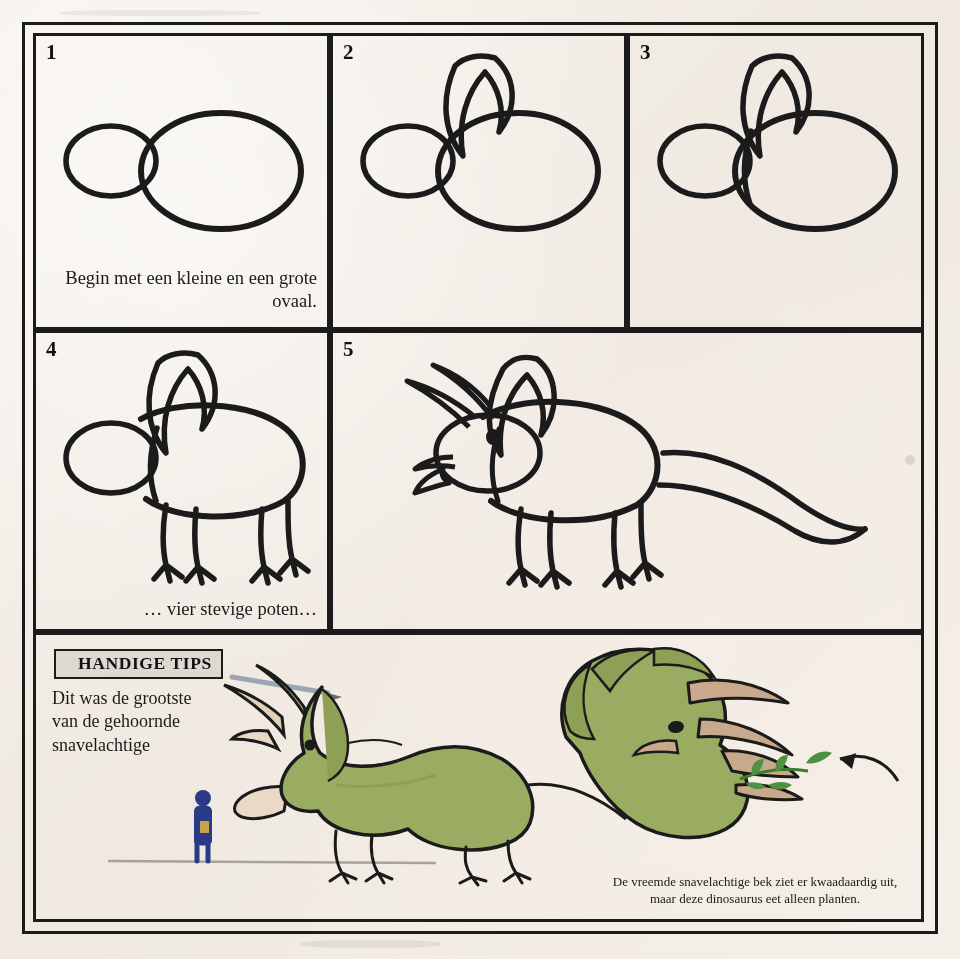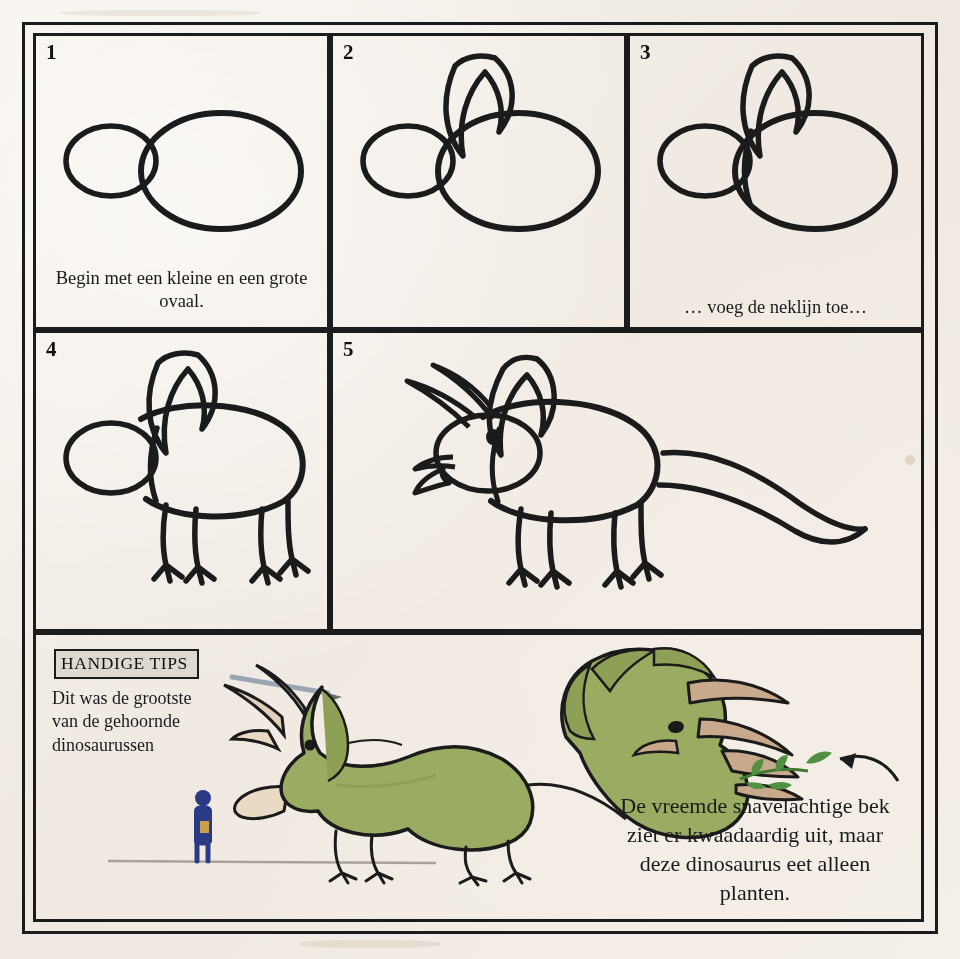--- a/index.html
+++ b/index.html
@@ -52,62 +52,63 @@
     font-family: "Liberation Serif", serif;
     font-weight: bold;
     font-size: 21px;
     color: #111;
   }
   .caption {
     position: absolute;
     left: 0;
     right: 0;
     bottom: 8px;
-    text-align: center;
+    text-align: right;
     font-family: "Liberation Serif", serif;
     font-size: 18.5px;
     color: #1a1a1a;
     line-height: 1.25;
     padding: 0 10px;
     box-sizing: border-box;
   }
   .caption.two-line { bottom: 14px; }
   .art { position: absolute; left: 0; top: 0; }
 
   
   .tips-title {
     position: absolute;
     left: 18px;
     top: 14px;
     border: 2px solid #1b1b1b;
     background: #ddd8d0;
-    padding: 2px 9px 3px 5px;
+    padding: 2px 9px 3px 22px;
     font-family: "Liberation Serif", serif;
     font-size: 17.5px;
     letter-spacing: 0.6px;
     color: #111;
+    font-weight: bold;
   }
   .tips-left-text {
     position: absolute;
     left: 16px;
     top: 52px;
     width: 160px;
     font-family: "Liberation Serif", serif;
     font-size: 18px;
     line-height: 1.3;
     color: #1a1a1a;
   }
   .tips-right-text {
     position: absolute;
     right: 16px;
     bottom: 12px;
     width: 300px;
     text-align: center;
     font-family: "Liberation Serif", serif;
-    font-size: 22px;
+    font-size: 13px;
     line-height: 1.32;
     color: #1a1a1a;
   }
   svg { display: block; }
 </style>
 </head>
 <body>
 
 <div class="page">
 
@@ -136,35 +137,35 @@
   </div>
 
   <div class="panel" style="left:627px;top:33px;width:297px;height:297px;">
     <div class="panel-num">3</div>
     <svg class="art" width="291" height="291" viewBox="0 0 291 291">
       <ellipse cx="75" cy="125" rx="45" ry="35" fill="none" stroke="#1b1b1b" stroke-width="5.5"></ellipse>
       <ellipse cx="185" cy="135" rx="80" ry="58" fill="none" stroke="#1b1b1b" stroke-width="6"></ellipse>
       <path d="M122 30 C 108 62, 110 96, 130 120 C 124 86, 134 56, 152 36 C 166 52, 172 74, 166 96 C 186 70, 182 40, 162 22 C 148 18, 132 20, 122 30 Z" fill="none" stroke="#1b1b1b" stroke-width="5.5" stroke-linejoin="round"></path>
       <path d="M121 95 C 113 120, 112 145, 120 168" fill="none" stroke="#1b1b1b" stroke-width="5.5" stroke-linecap="round"></path>
     </svg>
-    <div class="caption">… voeg de neklijn toe…</div>
   </div>
 
   <div class="panel" style="left:33px;top:330px;width:297px;height:302px;">
     <div class="panel-num">4</div>
     <svg class="art" width="291" height="296" viewBox="0 0 291 296">
       <ellipse cx="75" cy="125" rx="45" ry="35" fill="none" stroke="#1b1b1b" stroke-width="5.5"></ellipse>
       <path d="M105 86 C 140 66, 210 68, 245 92 C 275 112, 272 152, 248 168 C 210 190, 140 188, 110 166" fill="none" stroke="#1b1b1b" stroke-width="6" stroke-linecap="round"></path>
       <path d="M122 30 C 108 62, 110 96, 130 120 C 124 86, 134 56, 152 36 C 166 52, 172 74, 166 96 C 186 70, 182 40, 162 22 C 148 18, 132 20, 122 30 Z" fill="none" stroke="#1b1b1b" stroke-width="5.5" stroke-linejoin="round"></path>
       <path d="M121 95 C 113 120, 112 145, 120 168" fill="none" stroke="#1b1b1b" stroke-width="5.5" stroke-linecap="round"></path>
       <path d="M130 172 C 126 196, 126 214, 130 232 L 118 246 M130 232 L 134 248 M130 232 L 146 244" fill="none" stroke="#1b1b1b" stroke-width="5.5" stroke-linecap="round" stroke-linejoin="round"></path>
       <path d="M160 176 C 158 198, 158 216, 162 234 L 150 248 M162 234 L 166 250 M162 234 L 178 246" fill="none" stroke="#1b1b1b" stroke-width="5.5" stroke-linecap="round" stroke-linejoin="round"></path>
       <path d="M226 176 C 224 198, 224 216, 228 234 L 216 248 M228 234 L 232 250 M228 234 L 244 246" fill="none" stroke="#1b1b1b" stroke-width="5.5" stroke-linecap="round" stroke-linejoin="round"></path>
       <path d="M252 168 C 252 190, 252 208, 256 226 L 244 240 M256 226 L 260 242 M256 226 L 272 238" fill="none" stroke="#1b1b1b" stroke-width="5.5" stroke-linecap="round" stroke-linejoin="round"></path>
     </svg>
+    <div class="caption">… vier stevige poten…</div>
   </div>
 
   <div class="panel" style="left:330px;top:330px;width:594px;height:302px;">
     <div class="panel-num">5</div>
     <svg class="art" width="588" height="296" viewBox="0 0 588 296">
 
       <ellipse cx="155" cy="120" rx="52" ry="38" fill="none" stroke="#1b1b1b" stroke-width="5.5"></ellipse>
 
       <path d="M170 36 C 152 70, 152 100, 168 122 C 164 88, 176 60, 194 42 C 208 58, 214 80, 208 102 C 228 76, 224 42, 204 26 C 190 22, 178 26, 170 36 Z" fill="none" stroke="#1b1b1b" stroke-width="5.5" stroke-linejoin="round"></path>
 
@@ -185,21 +186,21 @@
       <path d="M282 180 C 280 202, 280 220, 284 238 L 272 252 M284 238 L 288 254 M284 238 L 300 250" fill="none" stroke="#1b1b1b" stroke-width="5.5" stroke-linecap="round" stroke-linejoin="round"></path>
       <path d="M308 172 C 308 194, 308 212, 312 230 L 300 244 M312 230 L 316 246 M312 230 L 328 242" fill="none" stroke="#1b1b1b" stroke-width="5.5" stroke-linecap="round" stroke-linejoin="round"></path>
 
       <path d="M330 120 C 376 116, 420 136, 466 170 C 492 188, 514 198, 532 196" fill="none" stroke="#1b1b1b" stroke-width="5.5" stroke-linecap="round"></path>
       <path d="M326 152 C 372 152, 420 172, 462 198 C 486 212, 512 214, 532 196" fill="none" stroke="#1b1b1b" stroke-width="5.5" stroke-linecap="round"></path>
     </svg>
   </div>
 
   <div class="panel" style="left:33px;top:632px;width:891px;height:290px;">
     <div class="tips-title">HANDIGE TIPS</div>
-    <div class="tips-left-text">Dit was de grootste van de gehoornde dinosaurussen</div>
+    <div class="tips-left-text">Dit was de grootste van de gehoornde snavelachtige</div>
 
     <svg class="art" width="885" height="284" viewBox="0 0 885 284" style="left:0;top:0;">
 
       <path d="M72 226 L 400 228" stroke="#a9a29a" stroke-width="2.5" fill="none"></path>
 
       <g>
         <path d="M196 42 L 292 58" stroke="#9aa6b4" stroke-width="5" stroke-linecap="round" fill="none"></path>
         <path d="M292 58 L 306 62 L 294 66 Z" fill="#6d6d6d"></path>
       </g>
 

